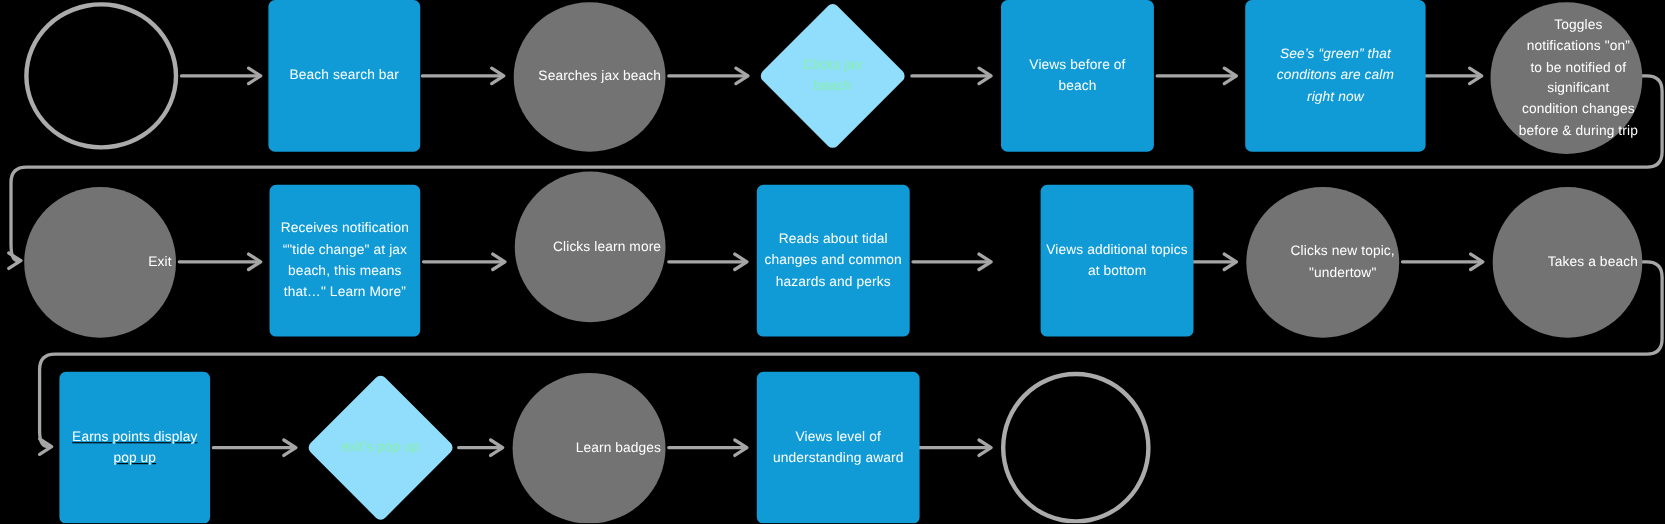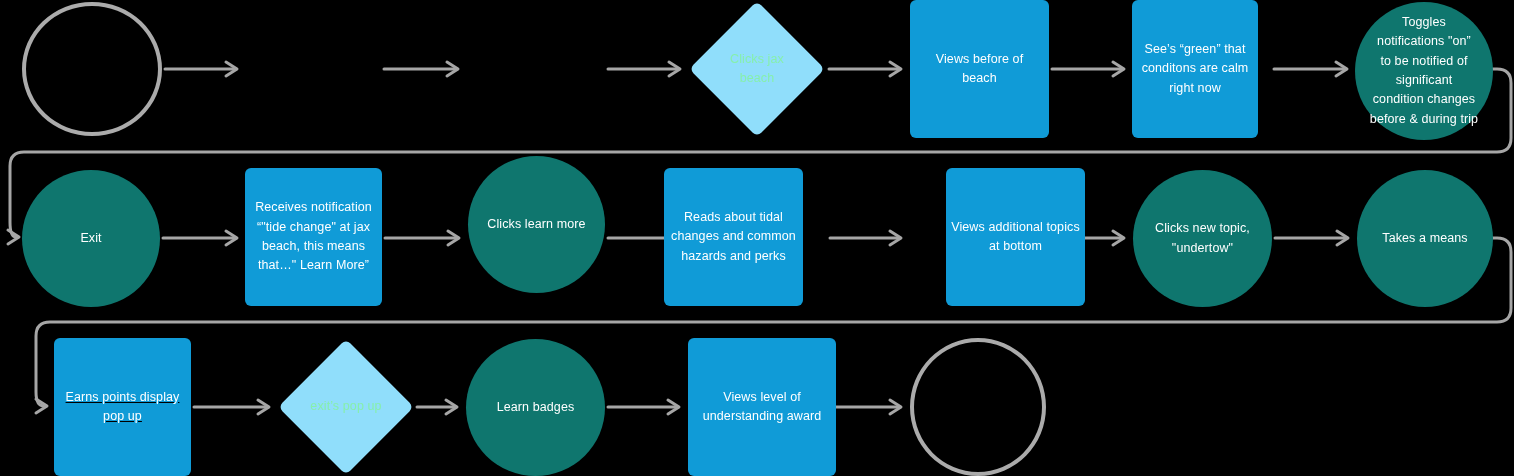--- a/index.html
+++ b/index.html
@@ -15,21 +15,21 @@
   .node{position:absolute;display:flex;align-items:center;justify-content:center;}
   .node-label{
     white-space:pre-line;
     text-align:center;
     font-size:12.5px;
     line-height:1.55;
     color:#FFFFFF;
     letter-spacing:.1px;
     padding:0 4px;
   }
-  .circle{background:#0f766e;border-radius:50%;}
+  .circle{background:#737373;border-radius:50%;justify-content:flex-end;}
   .square{background:#109BD7;border-radius:6px;}
   .outline-circle{
     box-sizing:border-box;
     background:transparent;
     border:4px solid #ABABAB;
     border-radius:50%;
   }
   .diamond{background:transparent;}
   .diamond .diamond-shape{
     position:absolute;left:50%;top:50%;
@@ -37,26 +37,26 @@
     transform:translate(-50%,-50%) rotate(45deg);
     background:#90DEFB;border-radius:6px;
   }
   .diamond .node-label{position:relative;color:#86efac;}
   
   .n1 {left:22px;  top:2px;   width:140px;height:134px;}
   .n2 {left:244px; top:0px;   width:138px;height:138px;}
   .n3 {left:467px; top:2px;   width:138px;height:136px;}
   .n4 {left:688px; top:0px;   width:138px;height:138px;}
   .n5 {left:910px; top:0px;   width:139px;height:138px;}
-  .n6 {left:1132px;top:0px;   width:126px;height:138px;}
+  .n6 {left:1132px;top:0px;   width:164px;height:138px;font-style:italic;}
   .n7 {left:1355px;top:2px;   width:138px;height:138px;}
   .n8 {left:22px;  top:170px; width:138px;height:137px;}
   .n9 {left:245px; top:168px; width:137px;height:138px;}
   .n10{left:468px; top:156px; width:137px;height:137px;}
-  .n11{left:664px; top:168px; width:139px;height:138px;}
+  .n11{left:688px; top:168px; width:139px;height:138px;}
   .n12{left:910px; top:168px; width:139px;height:138px;margin-left:36px;}
   .n13{left:1133px;top:170px; width:139px;height:137px;}
   .n14{left:1357px;top:170px; width:136px;height:137px;}
   .n15{left:54px;  top:338px; width:137px;height:138px;text-decoration:underline;}
   .n16{left:277px; top:338px; width:138px;height:138px;align-items:center;}
   .n17{left:466px; top:339px; width:139px;height:137px;}
   .n18{left:688px; top:338px; width:148px;height:138px;}
   .n19{left:910px; top:338px; width:136px;height:138px;}
 </style>
 </head>
@@ -89,20 +89,26 @@
 
     <path class="edge" d="M1492 238 H1497 Q1511 238 1511 252 V308 Q1511 322 1497 322 H50 Q36 322 36 336 V392 Q36 406 44 406 L46 406" marker-end="url(#arrow)"></path>
 
     <path class="edge" d="M194 407 H268" marker-end="url(#arrow)"></path>
     <path class="edge" d="M417 407 H456" marker-end="url(#arrow)"></path>
     <path class="edge" d="M608 407 H678" marker-end="url(#arrow)"></path>
     <path class="edge" d="M830 407 H900" marker-end="url(#arrow)"></path>
   </svg>
 
   <div class="node outline-circle n1"></div>
+  <div class="node square n2">
+    <span class="node-label">Beach search bar</span>
+  </div>
+  <div class="node circle n3">
+    <span class="node-label">Searches jax beach</span>
+  </div>
   <div class="node diamond n4">
     <span class="diamond-shape"></span>
     <span class="node-label">Clicks jax
 beach</span>
   </div>
   <div class="node square n5">
     <span class="node-label">Views before of
 beach</span>
   </div>
   <div class="node square n6">
@@ -138,21 +144,21 @@
   </div>
   <div class="node square n12">
     <span class="node-label">Views additional topics
 at bottom</span>
   </div>
   <div class="node circle n13">
     <span class="node-label">Clicks new topic,
 "undertow"</span>
   </div>
   <div class="node circle n14">
-    <span class="node-label">Takes a means</span>
+    <span class="node-label">Takes a beach</span>
   </div>
 
   <div class="node square n15">
     <span class="node-label">Earns points display
 pop up</span>
   </div>
   <div class="node diamond n16">
     <span class="diamond-shape"></span>
     <span class="node-label">exit’s pop up</span>
   </div>

